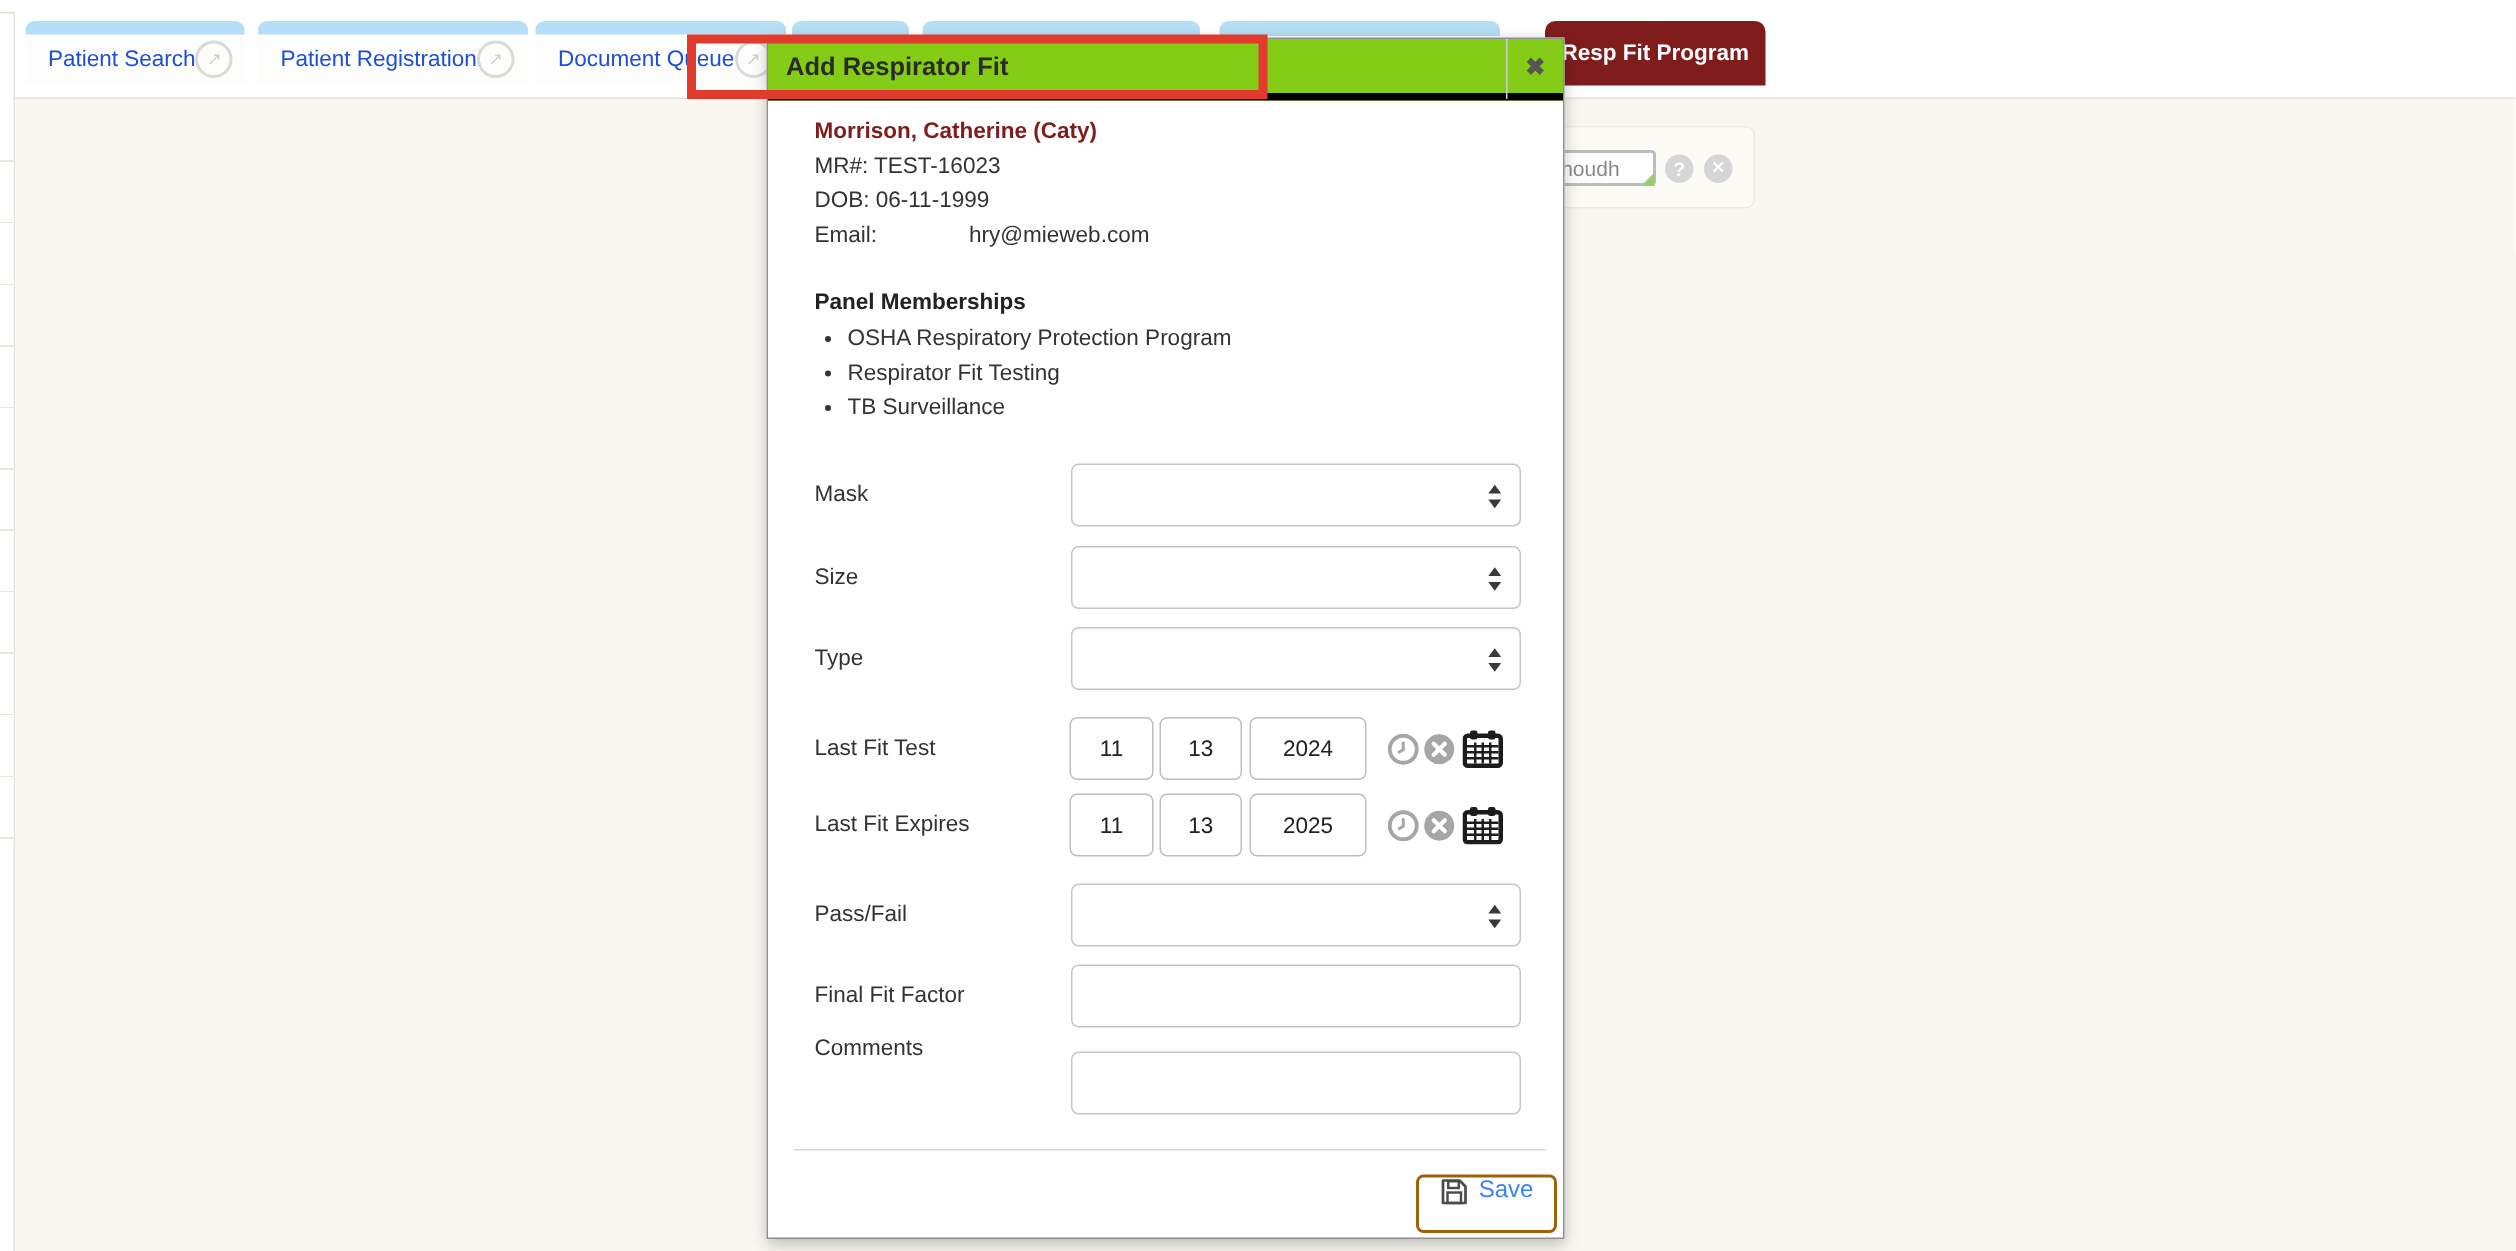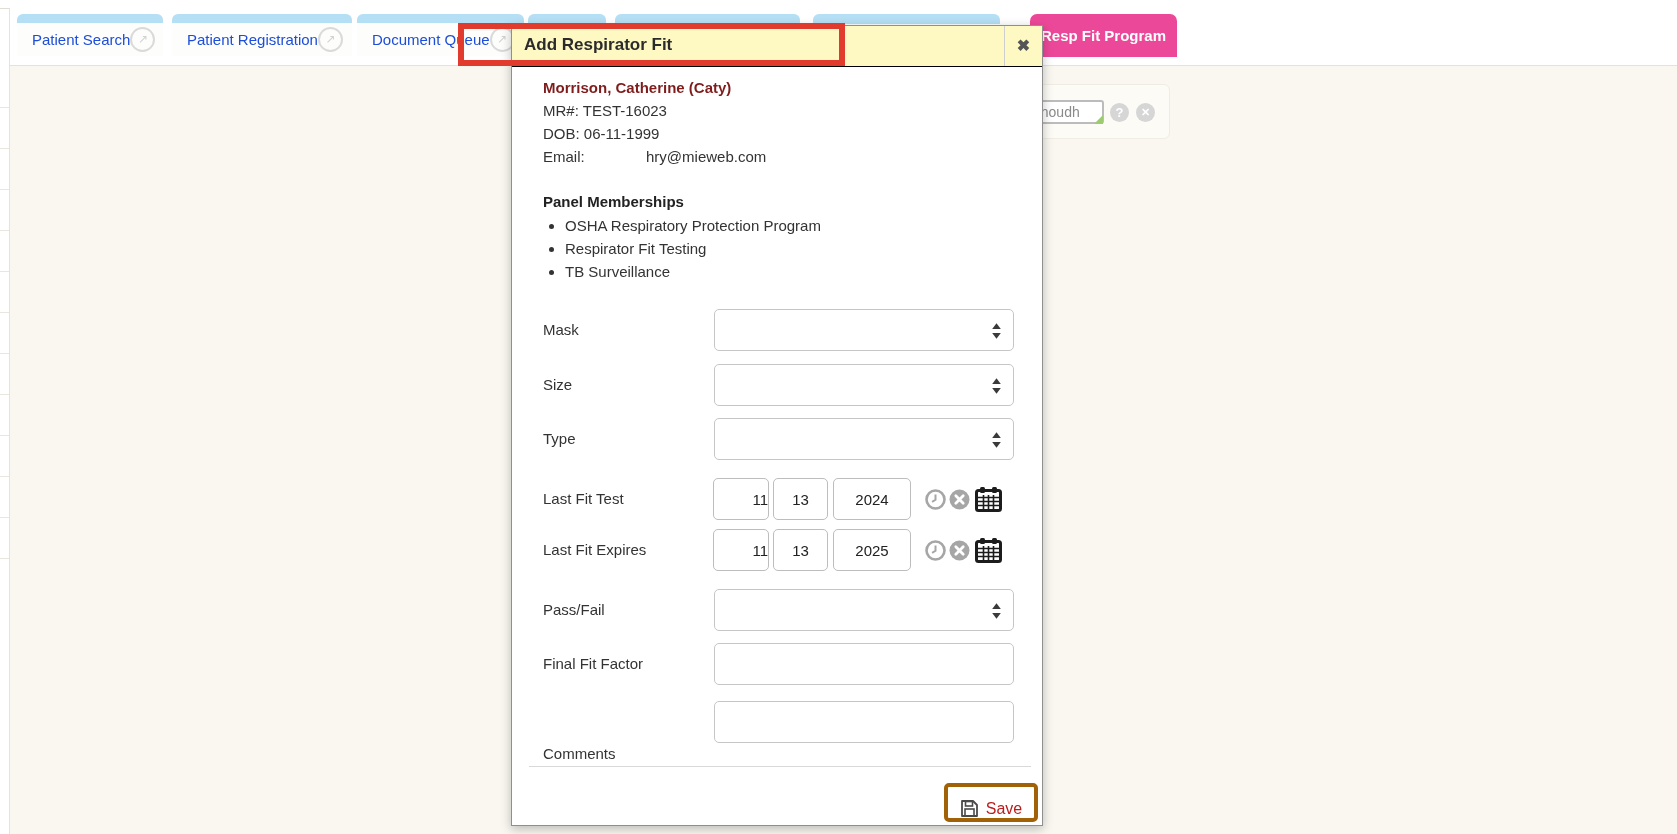--- a/index.html
+++ b/index.html
@@ -14,64 +14,64 @@
   .rail-cells{position:absolute;left:0;top:58px;width:9px;height:494px;
     background:repeating-linear-gradient(to bottom,#ffffff 0 40px,#e9e6df 40px 41px);}
   
   .tab{position:absolute;top:14px;height:42px;background:#fdfdfc;border-radius:7px 7px 0 0;z-index:1;}
   .tab .strip{position:absolute;left:0;top:0;width:100%;height:9px;background:#b5dff4;border-radius:6px 6px 0 0;}
   .tab .tab-inner{position:absolute;left:0;top:9px;width:100%;height:33px;display:flex;align-items:center;}
   .tab .tab-label{color:#1d4ed8;font-size:15px;padding-left:15px;white-space:nowrap;flex:1;}
   .popout{width:21px;height:21px;border:2px solid #dadada;border-radius:50%;color:#d2d2d2;
     font-size:12px;line-height:21px;text-align:center;margin-right:11px;flex:0 0 auto;}
   .tab-strip-only{position:absolute;top:14px;height:10px;background:#b5dff4;border-radius:6px 6px 0 0;z-index:1;}
-  .tab-active{position:absolute;top:14px;height:43px;background:#ec4899;border-radius:7px 7px 0 0;z-index:1;
+  .tab-active{position:absolute;top:14px;height:43px;background:#7f1d1d;border-radius:7px 7px 0 0;z-index:1;
     display:flex;align-items:center;justify-content:center;}
   .tab-active span{color:#ffffff;font-weight:bold;font-size:15px;white-space:nowrap;}
   
   .search-panel{position:absolute;left:1018px;top:84px;width:150px;height:53px;background:#fcfbf6;
     border:1px solid #efece3;border-radius:6px;z-index:1;}
   .search-input{position:absolute;left:1022px;top:100px;width:82px;height:24px;background:#ffffff;
     border:2px solid #bcbcbc;border-radius:3px;z-index:1;font-size:14px;color:#8a8a8a;
     padding:0 2px;box-sizing:border-box;overflow:hidden;white-space:nowrap;line-height:20px;}
   .resize-handle{position:absolute;left:1094px;top:115px;width:0;height:0;z-index:1;
     border-left:9px solid transparent;border-bottom:9px solid #9ccb72;}
   .mini-circle{position:absolute;top:103px;width:19px;height:19px;border-radius:50%;background:#d6d6d6;
     color:#ffffff;font-weight:bold;text-align:center;z-index:1;}
   .mini-help{left:1110px;font-size:13px;line-height:19px;}
   .mini-clear{left:1136px;font-size:11px;line-height:19px;}
   
   .modal{position:absolute;left:511px;top:25px;width:532px;height:801px;background:#ffffff;
     border:1px solid #8f8f8f;box-shadow:0 3px 10px rgba(0,0,0,.25);z-index:5;box-sizing:border-box;}
-  .modal-header{position:absolute;left:0;top:0;width:100%;height:41px;background:#fef9c3;
-    border-bottom:1px solid #000000;box-sizing:border-box;}
+  .modal-header{position:absolute;left:0;top:0;width:100%;height:41px;background:#84cc16;
+    border-bottom:5px solid #000000;box-sizing:border-box;}
   .modal-title{position:absolute;left:12px;top:9px;font-size:17px;font-weight:bold;color:#2b2b2b;}
   .modal-close{position:absolute;right:0;top:0;width:37px;height:40px;border-left:1px solid #cfcfcf;
     text-align:center;line-height:40px;font-size:16px;font-weight:bold;color:#555;cursor:pointer;}
   .patient-info{position:absolute;left:31px;top:50px;font-size:15px;color:#333;line-height:23px;}
   .patient-name{font-weight:bold;color:#7f1d1d;}
   .email-label{display:inline-block;width:103px;}
   .panel-block{position:absolute;left:31px;top:164px;font-size:15px;color:#333;}
   .panel-heading{font-weight:bold;color:#222;line-height:23px;}
   .panel-block ul{margin:1px 0 0 0;padding-left:22px;}
   .panel-block li{line-height:23px;}
   .frow-label{position:absolute;left:31px;font-size:15px;color:#333;}
   .fselect{position:absolute;left:202px;width:300px;height:42px;border:1px solid #c6c6c6;border-radius:5px;
     background:#fff;box-sizing:border-box;}
   .fselect svg{position:absolute;right:11px;top:12px;}
   .ftext{position:absolute;left:202px;width:300px;height:42px;border:1px solid #c6c6c6;border-radius:5px;
     background:#fff;box-sizing:border-box;font-size:15px;padding:0 10px;font-family:"Liberation Sans",sans-serif;}
   .dinput{position:absolute;height:42px;border:1px solid #bdbdbd;border-radius:5px;background:#fff;
     box-sizing:border-box;text-align:center;font-size:15px;color:#222;font-family:"Liberation Sans",sans-serif;padding:0;}
-  .d-m{left:201px;width:56px;text-align:right;} .d-d{left:261px;width:55px;} .d-y{left:321px;width:78px;}
+  .d-m{left:201px;width:56px;} .d-d{left:261px;width:55px;} .d-y{left:321px;width:78px;}
   .dicon{position:absolute;cursor:pointer;}
   .divider{position:absolute;left:17px;top:740px;width:502px;border-top:1px solid #d9d9d9;}
-  .save-btn{position:absolute;left:432px;top:757px;width:94px;height:39px;background:#fff;border:4px solid #a16207;
-    border-radius:5px;box-sizing:border-box;display:flex;align-items:flex-end;justify-content:center;gap:7px;
-    font-size:16px;color:#b91c1c;cursor:pointer;}
+  .save-btn{position:absolute;left:432px;top:757px;width:94px;height:39px;background:#fff;border:2px solid #a16207;
+    border-radius:5px;box-sizing:border-box;display:flex;align-items:flex-start;justify-content:center;gap:7px;
+    font-size:16px;color:#3b82f6;cursor:pointer;}
   
   .annotation{position:absolute;left:458px;top:23px;width:387px;height:43px;border:6px solid #e13b2d;
     box-sizing:border-box;z-index:10;pointer-events:none;}
 </style>
 </head>
 <body>
 
 <div id="screen">
 
   <div class="topbar"></div>
@@ -206,21 +206,21 @@
     <div class="fselect" style="top:563px;">
       <svg width="11" height="18" viewBox="0 0 11 18">
         <path d="M1.2 7 5.5 1.2 9.8 7Z" fill="#3a3a3a"></path>
           <path d="M1.2 11 5.5 16.8 9.8 11Z" fill="#3a3a3a"></path>
       </svg>
     </div>
 
     <div class="frow-label" style="top:629px;">Final Fit Factor</div>
     <input class="ftext" style="top: 617px;" value="">
 
-    <div class="frow-label" style="top:719px;">Comments</div>
+    <div class="frow-label" style="top:664px;">Comments</div>
     <input class="ftext" style="top: 675px;" value="">
 
     <div class="divider"></div>
 
     <div class="save-btn">
       <svg width="19" height="19" viewBox="0 0 19 19">
         <path d="M2 2h11l4 4v11H2Z" fill="none" stroke="#4a4a4a" stroke-width="1.8" stroke-linejoin="round"></path>
         <rect x="5" y="10" width="9" height="7" fill="none" stroke="#4a4a4a" stroke-width="1.6"></rect>
         <rect x="5.5" y="2.5" width="7" height="4.5" fill="none" stroke="#4a4a4a" stroke-width="1.6"></rect>
       </svg>

